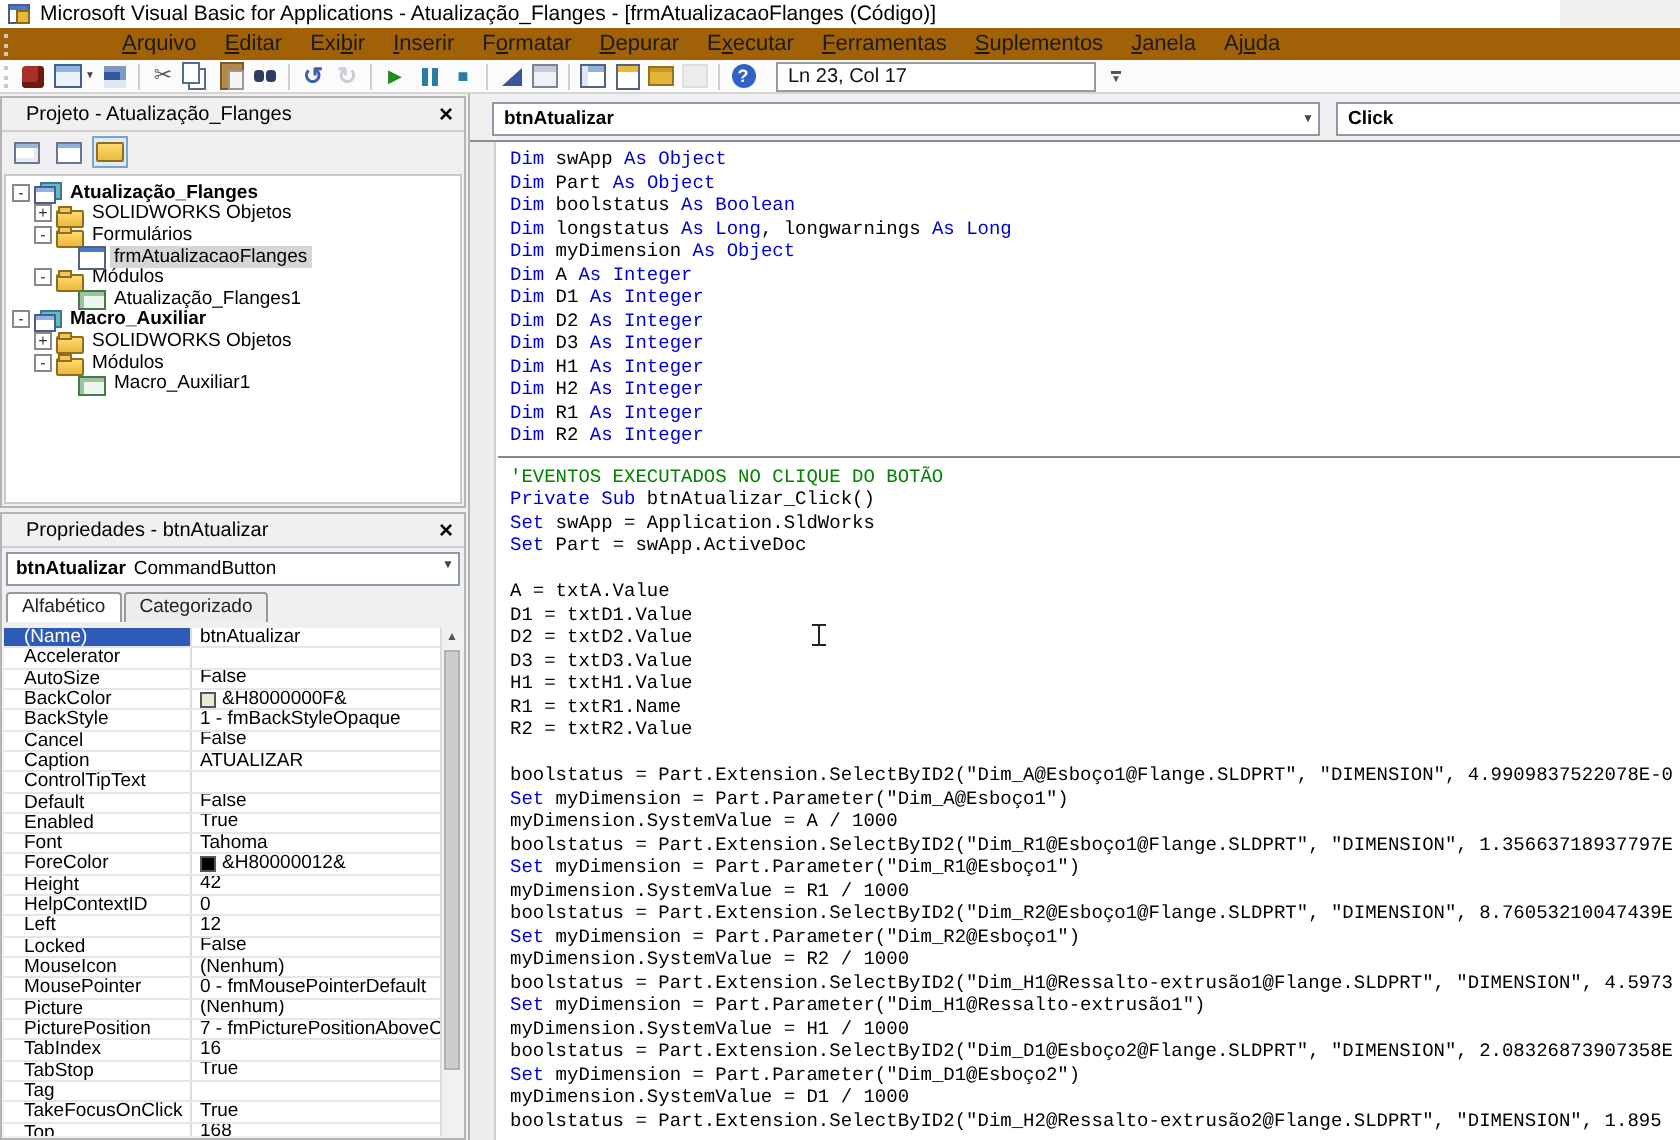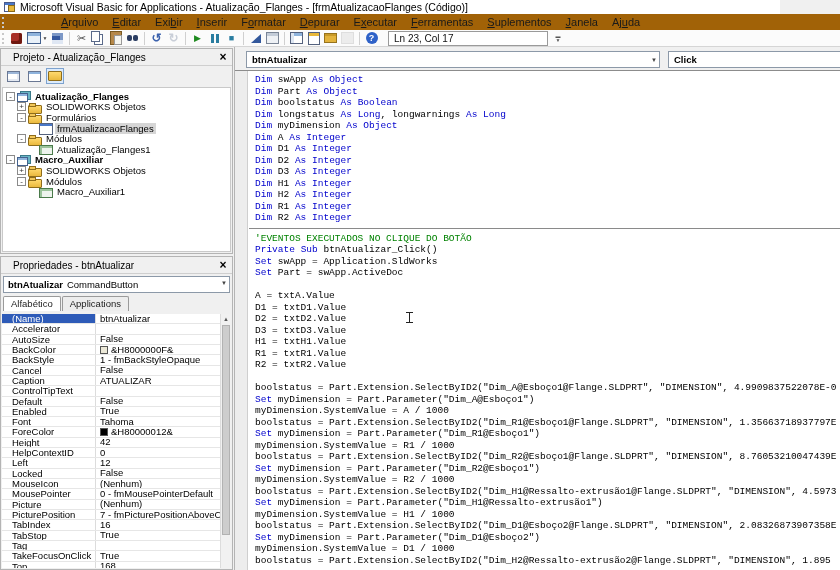--- a/index.html
+++ b/index.html
@@ -283,21 +283,21 @@
       <span data-name="properties-panel-title">Propriedades - btnAtualizar</span>
       <span class="panel-x" data-name="properties-panel-close-icon">×</span>
     </div>
     <div class="prop-combo" data-name="properties-object-dropdown">
       <span class="cname" data-name="properties-object-name">btnAtualizar</span>
       <span data-name="properties-object-type">CommandButton</span>
       <span class="combo-arrow" data-name="chevron-down-icon">▼</span>
     </div>
     <div class="prop-tabs" id="prop-tabs">
         <span class="ptab active" data-name="tab-alfabético">Alfabético</span>
-        <span class="ptab" data-name="tab-categorizado">Applications</span>
+        <span class="ptab" data-name="tab-categorizado">Categorizado</span>
       </div>
     <div class="prop-grid" data-name="properties-grid">
       <div id="prop-rows">
           <div class="prow sel" data-name="property-row">
             <span class="pname" data-name="property-name">(Name)</span>
             <span class="pval" data-name="property-value">btnAtualizar</span>
           </div>
           <div class="prow" data-name="property-row">
             <span class="pname" data-name="property-name">Accelerator</span>
             <span class="pval" data-name="property-value"></span>
@@ -434,21 +434,21 @@
       <div class="cl" data-name="code-line"><span class="cm">'EVENTOS EXECUTADOS NO CLIQUE DO BOTÃO</span></div>
       <div class="cl" data-name="code-line"><span class="kw">Private</span> <span class="kw">Sub</span> btnAtualizar_Click()</div>
       <div class="cl" data-name="code-line"><span class="kw">Set</span> swApp = Application.SldWorks</div>
       <div class="cl" data-name="code-line"><span class="kw">Set</span> Part = swApp.ActiveDoc</div>
       <div class="cl" data-name="code-line">&nbsp;</div>
       <div class="cl" data-name="code-line">A = txtA.Value</div>
       <div class="cl" data-name="code-line">D1 = txtD1.Value</div>
       <div class="cl" data-name="code-line">D2 = txtD2.Value</div>
       <div class="cl" data-name="code-line">D3 = txtD3.Value</div>
       <div class="cl" data-name="code-line">H1 = txtH1.Value</div>
-      <div class="cl" data-name="code-line">R1 = txtR1.Value</div>
+      <div class="cl" data-name="code-line">R1 = txtR1.Name</div>
       <div class="cl" data-name="code-line">R2 = txtR2.Value</div>
       <div class="cl" data-name="code-line">&nbsp;</div>
       <div class="cl" data-name="code-line">boolstatus = Part.Extension.SelectByID2("Dim_A@Esboço1@Flange.SLDPRT", "DIMENSION", 4.9909837522078E-0</div>
       <div class="cl" data-name="code-line"><span class="kw">Set</span> myDimension = Part.Parameter("Dim_A@Esboço1")</div>
       <div class="cl" data-name="code-line">myDimension.SystemValue = A / 1000</div>
       <div class="cl" data-name="code-line">boolstatus = Part.Extension.SelectByID2("Dim_R1@Esboço1@Flange.SLDPRT", "DIMENSION", 1.35663718937797E</div>
       <div class="cl" data-name="code-line"><span class="kw">Set</span> myDimension = Part.Parameter("Dim_R1@Esboço1")</div>
       <div class="cl" data-name="code-line">myDimension.SystemValue = R1 / 1000</div>
       <div class="cl" data-name="code-line">boolstatus = Part.Extension.SelectByID2("Dim_R2@Esboço1@Flange.SLDPRT", "DIMENSION", 8.76053210047439E</div>
       <div class="cl" data-name="code-line"><span class="kw">Set</span> myDimension = Part.Parameter("Dim_R2@Esboço1")</div>

